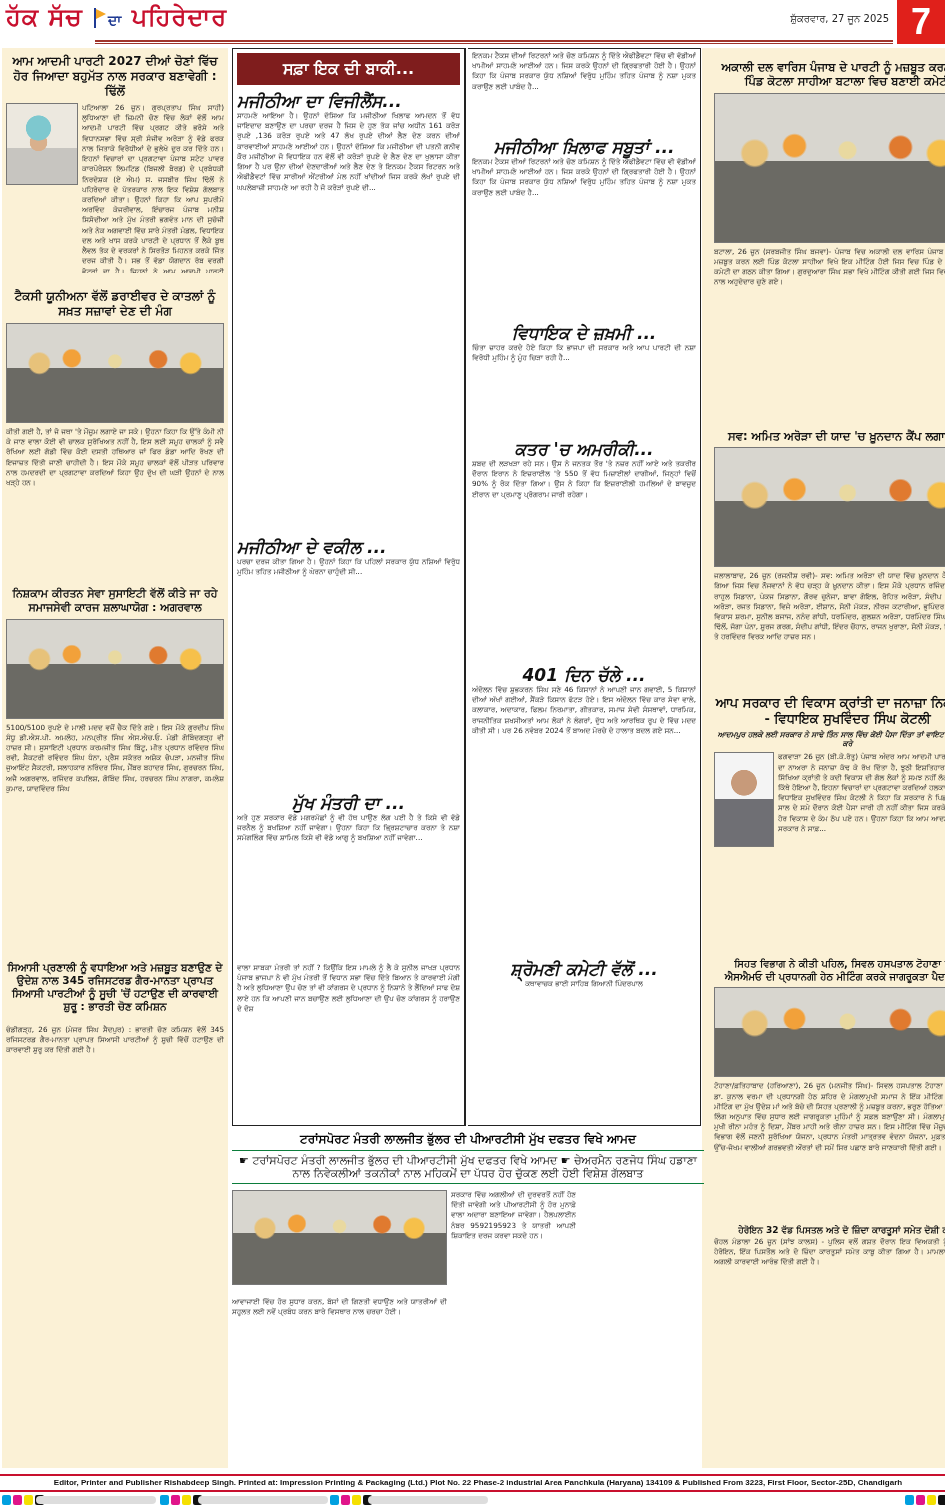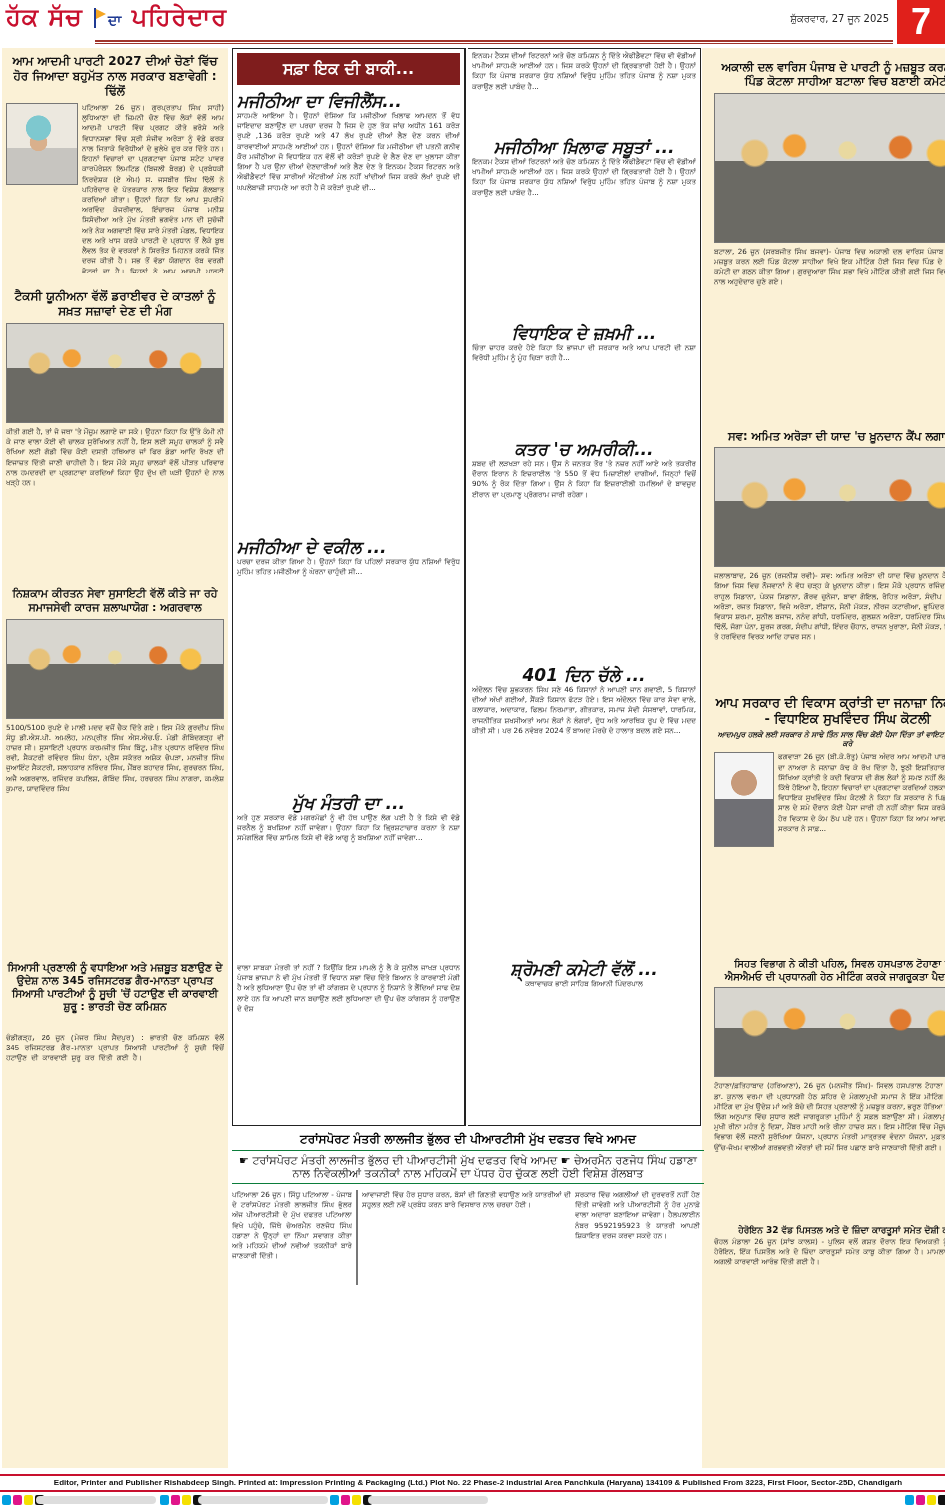--- a/index.html
+++ b/index.html
@@ -64,21 +64,21 @@
     <div class="photo portrait" style="width:72px; height:82px; flex:none;"></div>
     <div class="body-text" style="height:170px; overflow:hidden;">ਪਟਿਆਲਾ 26 ਜੂਨ। ਗੁਰਪ੍ਰਤਾਪ ਸਿੰਘ ਸਾਹੀ) ਲੁਧਿਆਣਾ ਦੀ ਜ਼ਿਮਨੀ ਚੋਣ ਵਿੱਚ ਲੋਕਾਂ ਵੱਲੋਂ ਆਮ ਆਦਮੀ ਪਾਰਟੀ ਵਿੱਚ ਪ੍ਰਗਟ ਕੀਤੇ ਭਰੋਸੇ ਅਤੇ ਵਿਧਾਨਸਭਾ ਵਿੱਚ ਸ੍ਰੀ ਸੰਜੀਵ ਅਰੋੜਾ ਨੂੰ ਵੱਡੇ ਫਰਕ ਨਾਲ ਜਿਤਾਕੇ ਵਿਰੋਧੀਆਂ ਦੇ ਭੁਲੇਖੇ ਦੂਰ ਕਰ ਦਿੱਤੇ ਹਨ। ਇਹਨਾਂ ਵਿਚਾਰਾਂ ਦਾ ਪ੍ਰਗਟਾਵਾ ਪੰਜਾਬ ਸਟੇਟ ਪਾਵਰ ਕਾਰਪੋਰੇਸ਼ਨ ਲਿਮਟਿਡ (ਬਿਜਲੀ ਬੋਰਡ) ਦੇ ਪ੍ਰਬੰਧਕੀ ਨਿਰਦੇਸ਼ਕ (ਏ ਐਮ) ਸ. ਜਸਬੀਰ ਸਿੰਘ ਢਿੱਲੋਂ ਨੇ ਪਹਿਰੇਦਾਰ ਦੇ ਪੱਤਰਕਾਰ ਨਾਲ ਇਕ ਵਿਸ਼ੇਸ਼ ਗੱਲਬਾਤ ਕਰਦਿਆਂ ਕੀਤਾ। ਉਹਨਾਂ ਕਿਹਾ ਕਿ ਆਪ ਸੁਪਰੀਮੋ ਅਰਵਿੰਦ ਕੇਜਰੀਵਾਲ, ਇੰਚਾਰਜ ਪੰਜਾਬ ਮਨੀਸ਼ ਸਿਸੋਦੀਆ ਅਤੇ ਮੁੱਖ ਮੰਤਰੀ ਭਗਵੰਤ ਮਾਨ ਦੀ ਸੁਚੱਜੀ ਅਤੇ ਨੇਕ ਅਗਵਾਈ ਵਿੱਚ ਸਾਰੇ ਮੰਤਰੀ ਮੰਡਲ, ਵਿਧਾਇਕ ਦਲ ਅਤੇ ਖਾਸ ਕਰਕੇ ਪਾਰਟੀ ਦੇ ਪ੍ਰਧਾਨ ਤੋਂ ਲੈਕੇ ਬੂਥ ਲੈਵਲ ਤੱਕ ਦੇ ਵਰਕਰਾਂ ਨੇ ਸਿਰਤੋੜ ਮਿਹਨਤ ਕਰਕੇ ਜਿੱਤ ਦਰਜ ਕੀਤੀ ਹੈ। ਸਭ ਤੋਂ ਵੱਡਾ ਯੋਗਦਾਨ ਰੱਬ ਵਰਗੀ ਵੋਟਰਾਂ ਦਾ ਹੈ। ਜਿਹਨਾਂ ਨੇ ਆਮ ਆਦਮੀ ਪਾਰਟੀ ਸਰਕਾਰ ਦੀ ਸੇਵਾ ਦੀ ਕਦਰ ਕਰਦਿਆਂ ਵੱਡੇ ਫਰਕ ਨਾਲ ਜਿਤਾਕੇ ਸਰਕਾਰ ਦੀ ਬਿਹਤਰ ਕਾਰਗੁਜ਼ਾਰੀ ਤੇ ਮੋਹਰ ਲਾਈ ਹੈ।</div>
   </div>
   <div class="headline" style="font-size:12px; margin-top:16px;">ਟੈਕਸੀ ਯੂਨੀਅਨਾ ਵੱਲੋਂ ਡਰਾਈਵਰ ਦੇ ਕਾਤਲਾਂ ਨੂੰ ਸਖ਼ਤ ਸਜ਼ਾਵਾਂ ਦੇਣ ਦੀ ਮੰਗ</div>
   <div class="photo people" style="width:100%; height:100px; margin-top:4px;"></div>
   <div class="body-text" style="height:150px; overflow:hidden; margin-top:4px;">ਕੀਤੀ ਗਈ ਹੈ, ਤਾਂ ਜੋ ਜਥਾ 'ਤੇ ਮੌਜੂਮ ਲਗਾਏ ਜਾ ਸਕੇ। ਉਹਨਾ ਕਿਹਾ ਕਿ ਉੱਤੇ ਕੰਮੀ ਨੀ ਕੇ ਜਾਣ ਵਾਲਾ ਕੋਈ ਵੀ ਚਾਲਕ ਸੁਰੱਖਿਅਤ ਨਹੀਂ ਹੈ, ਇਸ ਲਈ ਸਮੂਹ ਚਾਲਕਾਂ ਨੂੰ ਸਵੈ ਰੱਖਿਆ ਲਈ ਗੱਡੀ ਵਿੱਚ ਕੋਈ ਦਸਤੀ ਹਥਿਆਰ ਜਾਂ ਫਿਰ ਡੰਡਾ ਆਦਿ ਰੱਖਣ ਦੀ ਇਜਾਜ਼ਤ ਦਿੱਤੀ ਜਾਣੀ ਚਾਹੀਦੀ ਹੈ। ਇਸ ਮੌਕੇ ਸਮੂਹ ਚਾਲਕਾਂ ਵੱਲੋਂ ਪੀੜਤ ਪਰਿਵਾਰ ਨਾਲ ਹਮਦਰਦੀ ਦਾ ਪ੍ਰਗਟਾਵਾ ਕਰਦਿਆਂ ਕਿਹਾ ਉਹ ਦੁੱਖ ਦੀ ਘੜੀ ਉਹਨਾਂ ਦੇ ਨਾਲ ਖੜ੍ਹੇ ਹਨ।</div>
   <div class="headline" style="font-size:11px; margin-top:10px;">ਨਿਸ਼ਕਾਮ ਕੀਰਤਨ ਸੇਵਾ ਸੁਸਾਇਟੀ ਵੱਲੋਂ ਕੀਤੇ ਜਾ ਰਹੇ ਸਮਾਜਸੇਵੀ ਕਾਰਜ ਸ਼ਲਾਘਾਯੋਗ : ਅਗਰਵਾਲ</div>
   <div class="photo people" style="width:100%; height:100px; margin-top:4px;"></div>
   <div class="body-text" style="height:230px; overflow:hidden; margin-top:4px;">5100/5100 ਰੁਪਏ ਦੇ ਮਾਲੀ ਮਦਦ ਵਜੋਂ ਚੈਕ ਦਿੱਤੇ ਗਏ। ਇਸ ਮੌਕੇ ਗੁਰਦੀਪ ਸਿੰਘ ਸੰਧੂ ਡੀ.ਐਸ.ਪੀ. ਅਮਲੋਹ, ਮਨਪ੍ਰੀਤ ਸਿੰਘ ਐਸ.ਐਚ.ਓ. ਮੰਡੀ ਗੋਬਿੰਦਗੜ੍ਹ ਵੀ ਹਾਜ਼ਰ ਸੀ। ਸੁਸਾਇਟੀ ਪ੍ਰਧਾਨ ਕਰਮਜੀਤ ਸਿੰਘ ਬਿੱਟੂ, ਮੀਤ ਪ੍ਰਧਾਨ ਰਵਿੰਦਰ ਸਿੰਘ ਰਵੀ, ਸੈਕਟਰੀ ਰਵਿੰਦਰ ਸਿੰਘ ਧੰਨਾ, ਪ੍ਰੈਸ ਸਕੱਤਰ ਅਸ਼ੋਕ ਚੋਪੜਾ, ਮਨਜੀਤ ਸਿੰਘ ਜੁਆਇੰਟ ਸੈਕਟਰੀ, ਸਲਾਹਕਾਰ ਨਰਿੰਦਰ ਸਿੰਘ, ਮੈਂਬਰ ਬਹਾਦਰ ਸਿੰਘ, ਗੁਰਚਰਨ ਸਿੰਘ, ਅਜੈ ਅਗਰਵਾਲ, ਰਜਿੰਦਰ ਕਪਲਿਸ਼, ਗੋਬਿੰਦ ਸਿੰਘ, ਹਰਚਰਨ ਸਿੰਘ ਨਾਗਰਾ, ਕਮਲੇਸ਼ ਕੁਮਾਰ, ਯਾਦਵਿੰਦਰ ਸਿੰਘ</div>
   <div class="headline" style="font-size:10.5px; margin-top:8px;">ਸਿਆਸੀ ਪ੍ਰਣਾਲੀ ਨੂੰ ਵਧਾਇਆ ਅਤੇ ਮਜ਼ਬੂਤ ਬਣਾਉਣ ਦੇ ਉਦੇਸ਼ ਨਾਲ 345 ਰਜਿਸਟਰਡ ਗੈਰ-ਮਾਨਤਾ ਪ੍ਰਾਪਤ ਸਿਆਸੀ ਪਾਰਟੀਆਂ ਨੂੰ ਸੂਚੀ 'ਚੋਂ ਹਟਾਉਣ ਦੀ ਕਾਰਵਾਈ ਸ਼ੁਰੂ : ਭਾਰਤੀ ਚੋਣ ਕਮਿਸ਼ਨ</div>
-  <div class="body-text" style="height:320px; overflow:hidden; margin-top:20px;font-family:Liberation Mono, monospace;">ਚੰਡੀਗੜ੍ਹ, 26 ਜੂਨ (ਮੇਜਰ ਸਿੰਘ ਸੈਦਪੁਰ) : ਭਾਰਤੀ ਚੋਣ ਕਮਿਸ਼ਨ ਵੱਲੋਂ 345 ਰਜਿਸਟਰਡ ਗੈਰ-ਮਾਨਤਾ ਪ੍ਰਾਪਤ ਸਿਆਸੀ ਪਾਰਟੀਆਂ ਨੂੰ ਸੂਚੀ ਵਿੱਚੋਂ ਹਟਾਉਣ ਦੀ ਕਾਰਵਾਈ ਸ਼ੁਰੂ ਕਰ ਦਿੱਤੀ ਗਈ ਹੈ।</div>
+  <div class="body-text" style="height:320px; overflow:hidden; margin-top:12px;">ਚੰਡੀਗੜ੍ਹ, 26 ਜੂਨ (ਮੇਜਰ ਸਿੰਘ ਸੈਦਪੁਰ) : ਭਾਰਤੀ ਚੋਣ ਕਮਿਸ਼ਨ ਵੱਲੋਂ 345 ਰਜਿਸਟਰਡ ਗੈਰ-ਮਾਨਤਾ ਪ੍ਰਾਪਤ ਸਿਆਸੀ ਪਾਰਟੀਆਂ ਨੂੰ ਸੂਚੀ ਵਿੱਚੋਂ ਹਟਾਉਣ ਦੀ ਕਾਰਵਾਈ ਸ਼ੁਰੂ ਕਰ ਦਿੱਤੀ ਗਈ ਹੈ।</div>
 </div>
 
 <div class="col" style="left:232px; width:232px; height:1078px; overflow:hidden; padding:2px 4px; border:1px solid #222; border-right:none;">
   <div class="box-blue headline" style="font-size:16px; padding:6px 0; margin:2px 0 6px;">ਸਫ਼ਾ ਇਕ ਦੀ ਬਾਕੀ...</div>
   <div class="sub-italic">ਮਜੀਠੀਆ ਦਾ ਵਿਜੀਲੈਂਸ...</div>
   <div class="body-text" style="height:420px; overflow:hidden;">ਸਾਹਮਣੇ ਆਇਆ ਹੈ। ਉਹਨਾਂ ਦੱਸਿਆ ਕਿ ਮਜੀਠੀਆ ਖਿਲਾਫ ਆਮਦਨ ਤੋਂ ਵੱਧ ਜਾਇਦਾਦ ਬਣਾਉਣ ਦਾ ਪਰਚਾ ਦਰਜ ਹੈ ਜਿਸ ਦੇ ਹੁਣ ਤੱਕ ਜਾਂਚ ਅਧੀਨ 161 ਕਰੋੜ ਰੁਪਏ ,136 ਕਰੋੜ ਰੁਪਏ ਅਤੇ 47 ਲੱਖ ਰੁਪਏ ਦੀਆਂ ਲੈਣ ਦੇਣ ਕਰਨ ਦੀਆਂ ਕਾਰਵਾਈਆਂ ਸਾਹਮਣੇ ਆਈਆਂ ਹਨ। ਉਹਨਾਂ ਦੱਸਿਆ ਕਿ ਮਜੀਠੀਆ ਦੀ ਪਤਨੀ ਗਨੀਵ ਕੌਰ ਮਜੀਠੀਆ ਜੋ ਵਿਧਾਇਕ ਹਨ ਵੱਲੋਂ ਵੀ ਕਰੋੜਾਂ ਰੁਪਏ ਦੇ ਲੈਣ ਦੇਣ ਦਾ ਖੁਲਾਸਾ ਕੀਤਾ ਗਿਆ ਹੈ ਪਰ ਉਨਾ ਦੀਆਂ ਦੇਣਦਾਰੀਆਂ ਅਤੇ ਲੈਣ ਦੇਣ ਤੇ ਇਨਕਮ ਟੈਕਸ ਰਿਟਰਨ ਅਤੇ ਐਫੀਡੈਵਟਾਂ ਵਿੱਚ ਸਾਰੀਆਂ ਐਂਟਰੀਆਂ ਮੇਲ ਨਹੀਂ ਖਾਂਦੀਆਂ ਜਿਸ ਕਰਕੇ ਲੱਖਾਂ ਰੁਪਏ ਦੀ ਘਪਲੇਬਾਜ਼ੀ ਸਾਹਮਣੇ ਆ ਰਹੀ ਹੈ ਜੋ ਕਰੋੜਾਂ ਰੁਪਏ ਦੀ...</div>
   <div class="sub-italic" style="margin-top:6px;">ਮਜੀਠੀਆ ਦੇ ਵਕੀਲ ...</div>
   <div class="body-text" style="height:230px; overflow:hidden;">ਪਰਚਾ ਦਰਜ ਕੀਤਾ ਗਿਆ ਹੈ। ਉਹਨਾਂ ਕਿਹਾ ਕਿ ਪਹਿਲਾਂ ਸਰਕਾਰ ਯੁੱਧ ਨਸ਼ਿਆਂ ਵਿਰੁੱਧ ਮੁਹਿੰਮ ਤਹਿਤ ਮਜੀਠੀਆ ਨੂੰ ਘੇਰਨਾ ਚਾਹੁੰਦੀ ਸੀ...</div>
   <div class="sub-italic" style="margin-top:6px; text-align:center;">ਮੁੱਖ ਮੰਤਰੀ ਦਾ ...</div>
   <div class="body-text" style="height:150px; overflow:hidden;">ਅਤੇ ਹੁਣ ਸਰਕਾਰ ਵੱਡੇ ਮਗਰਮੱਛਾਂ ਨੂੰ ਵੀ ਹੱਥ ਪਾਉਣ ਲੱਗ ਪਈ ਹੈ ਤੇ ਕਿਸੇ ਵੀ ਵੱਡੇ ਜਰਨੈਲ ਨੂੰ ਬਖਸ਼ਿਆ ਨਹੀਂ ਜਾਵੇਗਾ। ਉਹਨਾ ਕਿਹਾ ਕਿ ਭ੍ਰਿਸ਼ਟਾਚਾਰ ਕਰਨਾ ਤੇ ਨਸ਼ਾ ਸਮੱਗਲਿੰਗ ਵਿੱਚ ਸ਼ਾਮਿਲ ਕਿਸੇ ਵੀ ਵੱਡੇ ਆਗੂ ਨੂੰ ਬਖਸ਼ਿਆ ਨਹੀਂ ਜਾਵੇਗਾ...</div>
@@ -120,22 +120,21 @@
   <div class="photo people" style="width:100%; height:90px; margin-top:4px;"></div>
   <div class="body-text" style="height:140px; overflow:hidden; margin-top:4px;">ਟੋਹਾਣਾ/ਫ਼ਤਿਹਾਬਾਦ (ਹਰਿਆਣਾ), 26 ਜੂਨ (ਮਨਜੀਤ ਸਿੰਘ)- ਸਿਵਲ ਹਸਪਤਾਲ ਟੋਹਾਣਾ ਦੇ ਐਸਐਮਓ ਡਾ. ਕੁਨਾਲ ਵਰਮਾ ਦੀ ਪ੍ਰਧਾਨਗੀ ਹੇਠ ਸ਼ਹਿਰ ਦੇ ਮੰਗਲਾਮੁਖੀ ਸਮਾਜ ਨੇ ਇੱਕ ਮੀਟਿੰਗ ਕੀਤੀ ਗਈ। ਮੀਟਿੰਗ ਦਾ ਮੁੱਖ ਉਦੇਸ਼ ਮਾਂ ਅਤੇ ਬੱਚੇ ਦੀ ਸਿਹਤ ਪ੍ਰਣਾਲੀ ਨੂੰ ਮਜ਼ਬੂਤ ਕਰਨਾ, ਭਰੂਣ ਹੱਤਿਆ ਨੂੰ ਰੋਕਣਾ ਅਤੇ ਲਿੰਗ ਅਨੁਪਾਤ ਵਿੱਚ ਸੁਧਾਰ ਲਈ ਜਾਗਰੂਕਤਾ ਮੁਹਿੰਮਾਂ ਨੂੰ ਸਫ਼ਲ ਬਣਾਉਣਾ ਸੀ। ਮੰਗਲਾਮੁਖੀ ਸਮਾਜ ਦੀ ਮੁਖੀ ਰੀਨਾ ਮਹੰਤ ਨੂੰ ਦਿਸ਼ਾ, ਮੈਂਬਰ ਮਾਹੀ ਅਤੇ ਰੀਨਾ ਹਾਜ਼ਰ ਸਨ। ਇਸ ਮੀਟਿੰਗ ਵਿੱਚ ਮੌਜੂਦ ਸਨ, ਸਿਹਤ ਵਿਭਾਗ ਵੱਲੋਂ ਜਣਨੀ ਸੁਰੱਖਿਆ ਯੋਜਨਾ, ਪ੍ਰਧਾਨ ਮੰਤਰੀ ਮਾਤ੍ਰਤਵ ਵੰਦਨਾ ਯੋਜਨਾ, ਮੁਫ਼ਤ ਸੇਵਾਵਾਂ ਅਤੇ ਉੱਚ-ਜੋਖਮ ਵਾਲੀਆਂ ਗਰਭਵਤੀ ਔਰਤਾਂ ਦੀ ਸਮੇਂ ਸਿਰ ਪਛਾਣ ਬਾਰੇ ਜਾਣਕਾਰੀ ਦਿੱਤੀ ਗਈ।</div>
   <div class="headline" style="font-size:9px; margin-top:4px;">ਹੇਰੋਇਨ 32 ਵੱਡ ਪਿਸਤਲ ਅਤੇ ਦੋ ਜ਼ਿੰਦਾ ਕਾਰਤੂਸਾਂ ਸਮੇਤ ਦੋਸ਼ੀ ਕਾਬੂ</div>
   <div class="body-text" style="height:80px; overflow:hidden;">ਚੋਹਲ ਮੰਡਾਲਾ 26 ਜੂਨ (ਸਾਂਝ ਕਾਲਸ) - ਪੁਲਿਸ ਵਲੋਂ ਗਸ਼ਤ ਦੌਰਾਨ ਇਕ ਵਿਅਕਤੀ ਨੂੰ 32 ਗ੍ਰਾਮ ਹੇਰੋਇਨ, ਇੱਕ ਪਿਸਤੌਲ ਅਤੇ ਦੋ ਜ਼ਿੰਦਾ ਕਾਰਤੂਸਾਂ ਸਮੇਤ ਕਾਬੂ ਕੀਤਾ ਗਿਆ ਹੈ। ਮਾਮਲਾ ਦਰਜ ਕਰਕੇ ਅਗਲੀ ਕਾਰਵਾਈ ਆਰੰਭ ਦਿੱਤੀ ਗਈ ਹੈ।</div>
 </div>
 
 <div class="banner">
   <h1>ਟਰਾਂਸਪੋਰਟ ਮੰਤਰੀ ਲਾਲਜੀਤ ਭੁੱਲਰ ਦੀ ਪੀਆਰਟੀਸੀ ਮੁੱਖ ਦਫਤਰ ਵਿਖੇ ਆਮਦ</h1>
   <div class="strip">☛ ਟਰਾਂਸਪੋਰਟ ਮੰਤਰੀ ਲਾਲਜੀਤ ਭੁੱਲਰ ਦੀ ਪੀਆਰਟੀਸੀ ਮੁੱਖ ਦਫਤਰ ਵਿਖੇ ਆਮਦ ☛ ਚੇਅਰਮੈਨ ਰਣਜੋਧ ਸਿੰਘ ਹਡਾਣਾ ਨਾਲ ਨਿਵੇਕਲੀਆਂ ਤਕਨੀਕਾਂ ਨਾਲ ਮਹਿਕਮੇਂ ਦਾ ਪੱਧਰ ਹੋਰ ਚੁੱਕਣ ਲਈ ਹੋਈ ਵਿਸ਼ੇਸ਼ ਗੱਲਬਾਤ</div>
   <div style="display:flex; gap:4px; margin-top:6px; height:270px;">
-    <div class="body-text" style="width:120px; overflow:hidden;">ਪਟਿਆਲਾ 26 ਜੂਨ। ਸਿੱਧੂ ਪਟਿਆਲਾ - ਪੰਜਾਬ ਦੇ ਟਰਾਂਸਪੋਰਟ ਮੰਤਰੀ ਲਾਲਜੀਤ ਸਿੰਘ ਭੁੱਲਰ ਅੱਜ ਪੀਆਰਟੀਸੀ ਦੇ ਮੁੱਖ ਦਫਤਰ ਪਟਿਆਲਾ ਵਿਖੇ ਪਹੁੰਚੇ, ਜਿੱਥੇ ਚੇਅਰਮੈਨ ਰਣਜੋਧ ਸਿੰਘ ਹਡਾਣਾ ਨੇ ਉਨ੍ਹਾਂ ਦਾ ਨਿੱਘਾ ਸਵਾਗਤ ਕੀਤਾ ਅਤੇ ਮਹਿਕਮੇ ਦੀਆਂ ਨਵੀਆਂ ਤਕਨੀਕਾਂ ਬਾਰੇ ਜਾਣਕਾਰੀ ਦਿੱਤੀ।</div>
-    <div style="display:flex; flex-direction:row; gap:4px; width:215px;">
+    <div style="display:flex; flex-direction:column; gap:12px; width:215px;">
       <div class="photo people" style="height:95px;"></div>
       <div class="body-text" style="overflow:hidden;">ਆਵਾਜਾਈ ਵਿੱਚ ਹੋਰ ਸੁਧਾਰ ਕਰਨ, ਬੱਸਾਂ ਦੀ ਗਿਣਤੀ ਵਧਾਉਣ ਅਤੇ ਯਾਤਰੀਆਂ ਦੀ ਸਹੂਲਤ ਲਈ ਨਵੇਂ ਪ੍ਰਬੰਧ ਕਰਨ ਬਾਰੇ ਵਿਸਥਾਰ ਨਾਲ ਚਰਚਾ ਹੋਈ।</div>
     </div>
     <div class="body-text" style="width:125px; overflow:hidden;">ਸਰਕਾਰ ਵਿੱਚ ਅਗਲੀਆਂ ਦੀ ਦੁਰਵਰਤੋਂ ਨਹੀਂ ਹੋਣ ਦਿੱਤੀ ਜਾਵੇਗੀ ਅਤੇ ਪੀਆਰਟੀਸੀ ਨੂੰ ਹੋਰ ਮੁਨਾਫ਼ੇ ਵਾਲਾ ਅਦਾਰਾ ਬਣਾਇਆ ਜਾਵੇਗਾ। ਹੈਲਪਲਾਈਨ ਨੰਬਰ 9592195923 ਤੇ ਯਾਤਰੀ ਆਪਣੀ ਸ਼ਿਕਾਇਤ ਦਰਜ ਕਰਵਾ ਸਕਦੇ ਹਨ।</div>
   </div>
 </div>
 
 <div class="footer">Editor, Printer and Publisher Rishabdeep Singh. Printed at: Impression Printing &amp; Packaging (Ltd.) Plot No. 22 Phase-2 industrial Area Panchkula (Haryana) 134109 &amp; Published From 3223, First Floor, Sector-25D, Chandigarh</div>
 <div class="regbar">
   <div class="reg" style="left:2px;">

